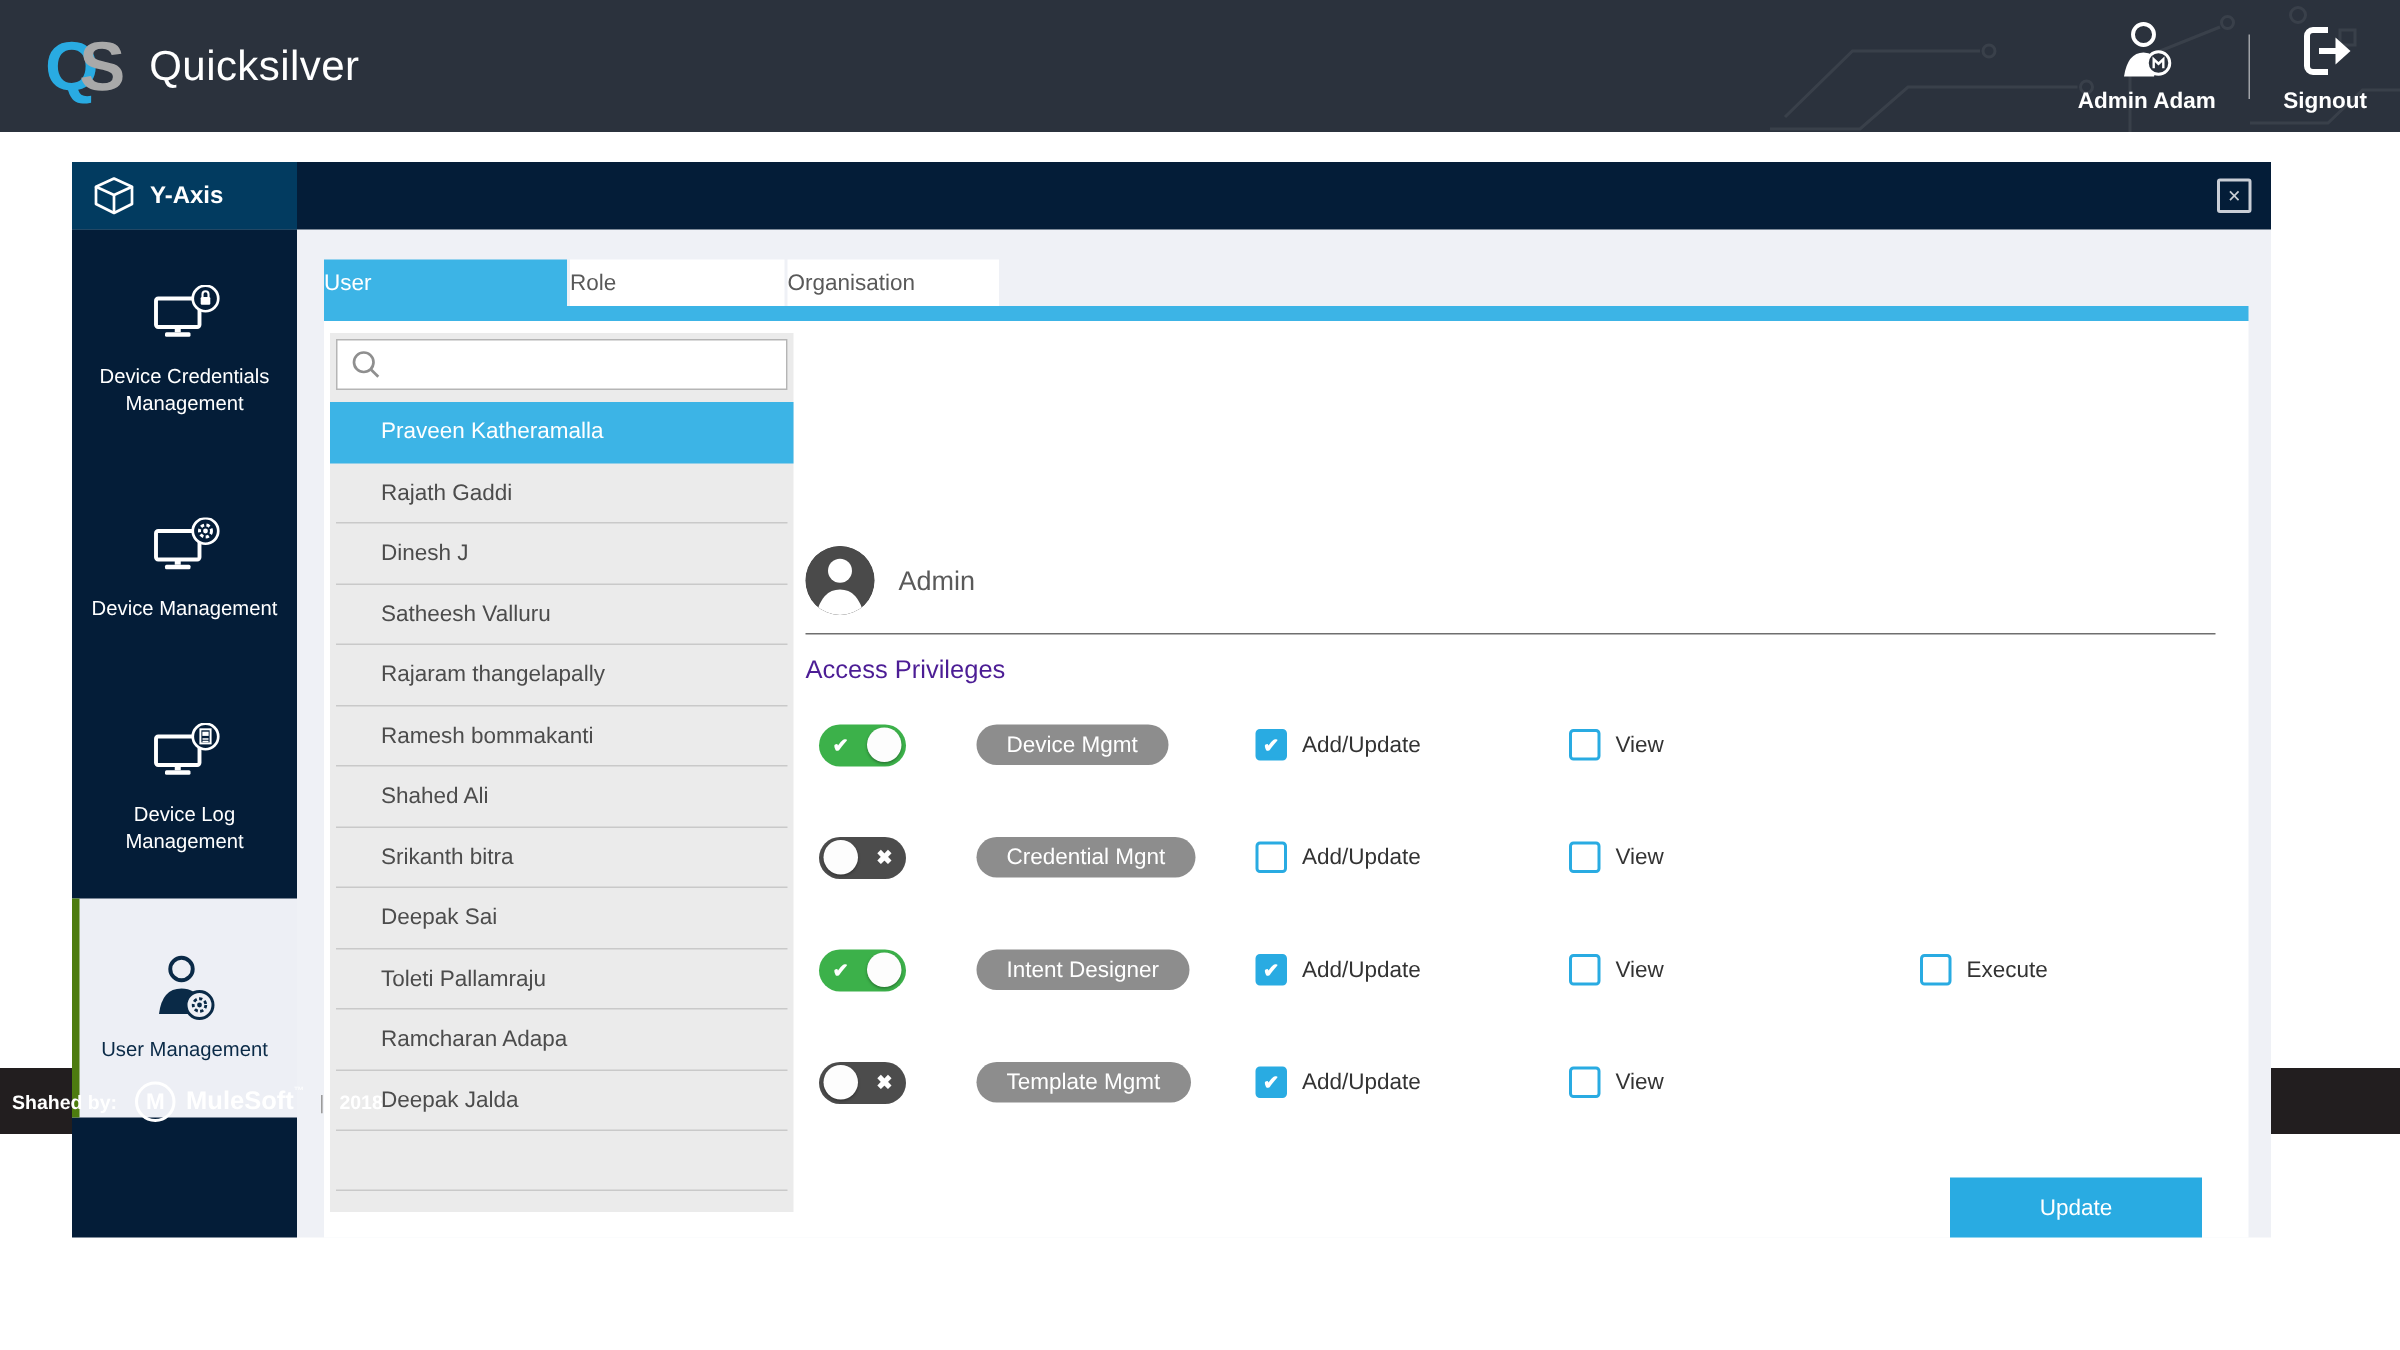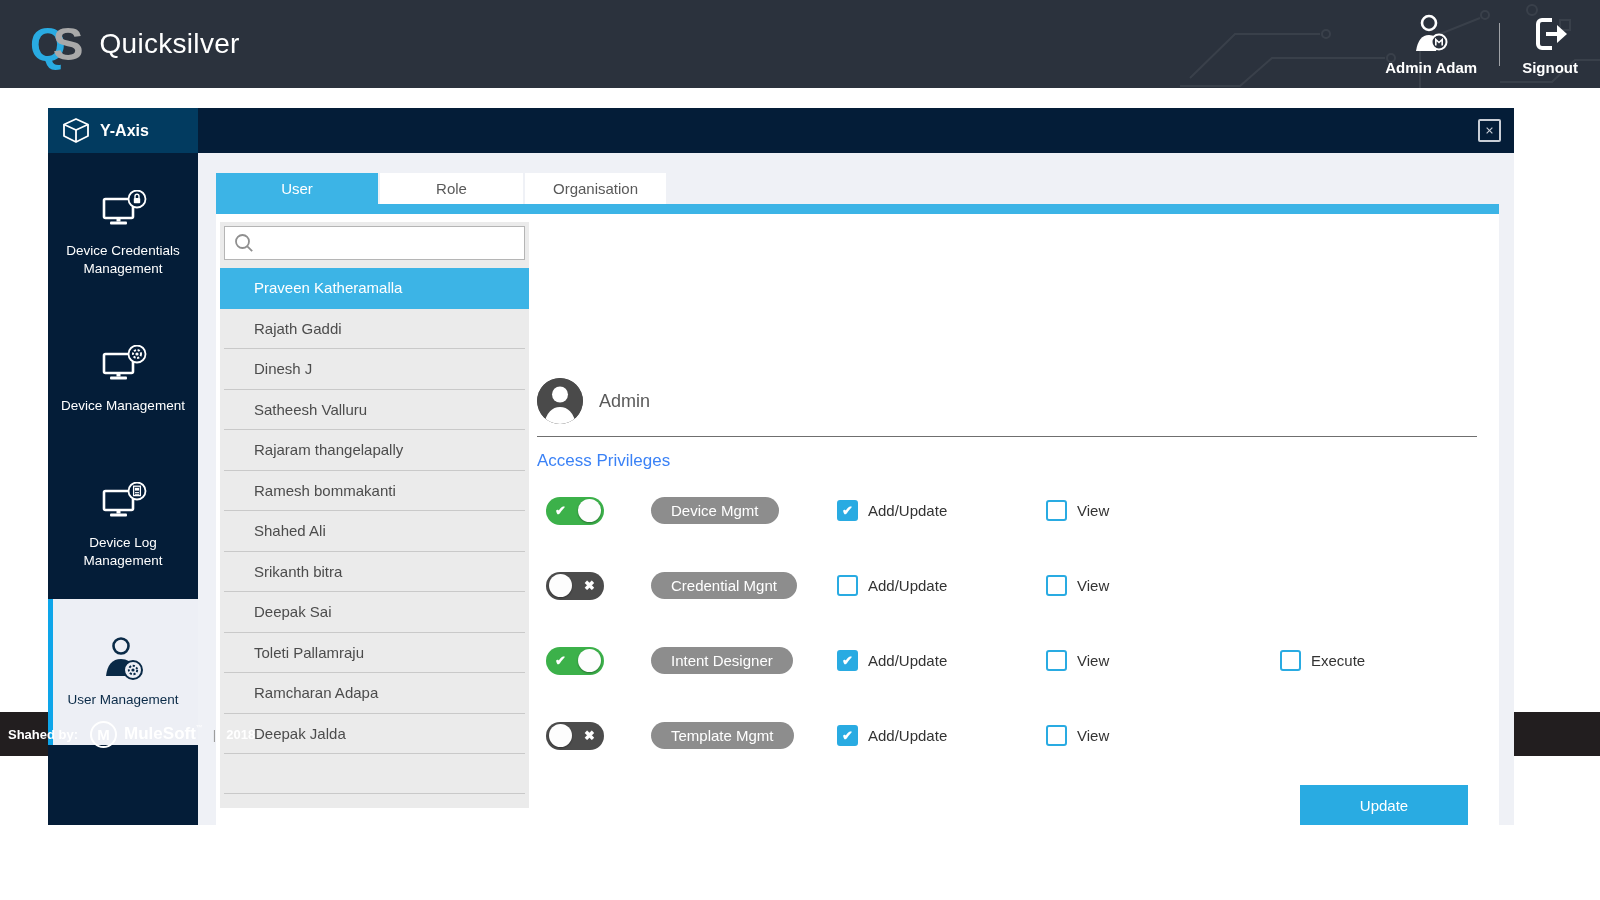--- a/index.html
+++ b/index.html
@@ -29,27 +29,27 @@
     border-radius:2px;display:flex;align-items:center;justify-content:center;cursor:pointer;background:transparent;}
 
   .frame-body{flex:1;display:flex;}
 
   
   .sidebar{width:150px;background:#041d38;display:flex;flex-direction:column;padding-top:8px;}
   .nav-item{height:146px;display:flex;flex-direction:column;align-items:center;justify-content:center;
     gap:10px;color:#fff;cursor:pointer;text-align:center;}
   .nav-item .badge-bg{fill:#041d38;}
   .nav-label{font-size:13.5px;line-height:1.3;padding:0 6px;}
-  .nav-item.on{background:#edeff5;color:#0a2a47;border-left:5px solid #0ea5e9;padding-right:5px;}
+  .nav-item.on{background:#edeff5;color:#0a2a47;border-left:5px solid #4d7c0f;padding-right:5px;}
   .nav-item.on .badge-bg{fill:#edeff5;}
 
   
   .content{flex:1;background:#eff1f6;padding:20px 15px 0 18px;display:flex;flex-direction:column;}
   .tabs-row{display:flex;height:31px;}
-  .tab{display:flex;align-items:center;justify-content:center;font-size:15px;background:#fff;
+  .tab{display:flex;align-items:center;font-size:15px;background:#fff;
     color:#595959;margin-right:2px;cursor:pointer;}
   .tab.on{background:#3cb4e6;color:#fff;}
   .tab-user{width:162px;} .tab-role{width:143px;} .tab-org{width:141px;}
   .accent-bar{height:10px;width:1283px;background:#3cb4e6;}
   .work-area{width:1283px;height:611px;background:#fff;display:flex;}
 
   
   .list-panel{margin:8px 0 0 4px;width:309px;height:586px;background:#ebebeb;padding:4px;}
   .search-box{height:34px;background:#fff;border:1px solid #b5b5b5;display:flex;align-items:center;
     padding:0 8px;margin-bottom:8px;}
@@ -59,21 +59,21 @@
     color:#4c4c4c;border-bottom:1px solid #c9c9c9;cursor:pointer;}
   .user-row.on{background:#3cb4e6;color:#fff;border-bottom-color:transparent;margin:0 -4px;padding-left:34px;}
   .user-filler{height:40px;border-bottom:1px solid #c9c9c9;}
 
   
   .detail-panel{flex:1;padding:30px 22px 0 8px;display:flex;flex-direction:column;justify-content:flex-end;}
   .detail-header{display:flex;align-items:center;gap:16px;}
   .avatar{width:46px;height:46px;border-radius:50%;overflow:hidden;background:#4a4a4a;flex:0 0 auto;}
   .detail-user{font-size:18px;color:#5a5a5a;}
   .detail-divider{border-bottom:1px solid #6f6f6f;margin-top:12px;}
-  .section-title{font-size:17px;color:#3b82f6;margin:14px 0 2px 0;font-weight:400;}
+  .section-title{font-size:17px;color:#4c1d95;margin:14px 0 2px 0;font-weight:400;}
 
   .priv-row{display:grid;grid-template-columns:105px 186px 209px 234px 1fr;align-items:center;
     height:75px;padding-left:9px;}
   .toggle{position:relative;width:58px;height:28px;border-radius:14px;display:inline-block;cursor:pointer;}
   .toggle.on{background:#3cb14a;}
   .toggle.off{background:#4c4c4c;}
   .t-knob{position:absolute;top:2.5px;width:23px;height:23px;border-radius:50%;background:#fdfdfd;
     box-shadow:0 1px 2px rgba(0,0,0,.35);}
   .toggle.on .t-knob{right:3px;}
   .toggle.off .t-knob{left:3px;}
@@ -85,21 +85,21 @@
 
   .cb-group{display:inline-flex;align-items:center;}
   .cb-group.absent{visibility:hidden;}
   .cb{width:21px;height:21px;border:2px solid #29abe2;border-radius:3px;background:#fff;
     display:inline-flex;align-items:center;justify-content:center;cursor:pointer;}
   .cb.on{background:#29abe2;}
   .cb .cb-mark{display:none;color:#fff;font-size:13px;font-weight:bold;line-height:1;}
   .cb.on .cb-mark{display:block;}
   .cb-label{font-size:15px;color:#333;margin-left:10px;}
 
-  .update-btn{display:block;margin:12px 9px 0 auto;width:168px;height:40px;background:#29abe2;
+  .update-btn{display:block;margin:26px 9px 0 auto;width:168px;height:40px;background:#29abe2;
     color:#fff;font-size:15px;border:none;cursor:pointer;font-family:"Liberation Sans",sans-serif;}
 
   
   .footer{margin-top:18px;height:44px;background:#221e1f;display:flex;align-items:center;padding-left:8px;color:#fff;}
   .f-powered{font-size:13px;font-weight:700;}
   .ms-logo{width:27px;height:27px;border:2px solid #fff;border-radius:50%;display:flex;align-items:center;
     justify-content:center;font-weight:700;font-size:15px;color:#fff;margin:0 7px 0 12px;}
   .f-brand{font-size:17px;font-weight:700;}
   .f-tm{font-size:7px;vertical-align:top;opacity:.8;}
   .f-sep{color:#9b9b9b;margin:0 10px;font-size:13px;}

